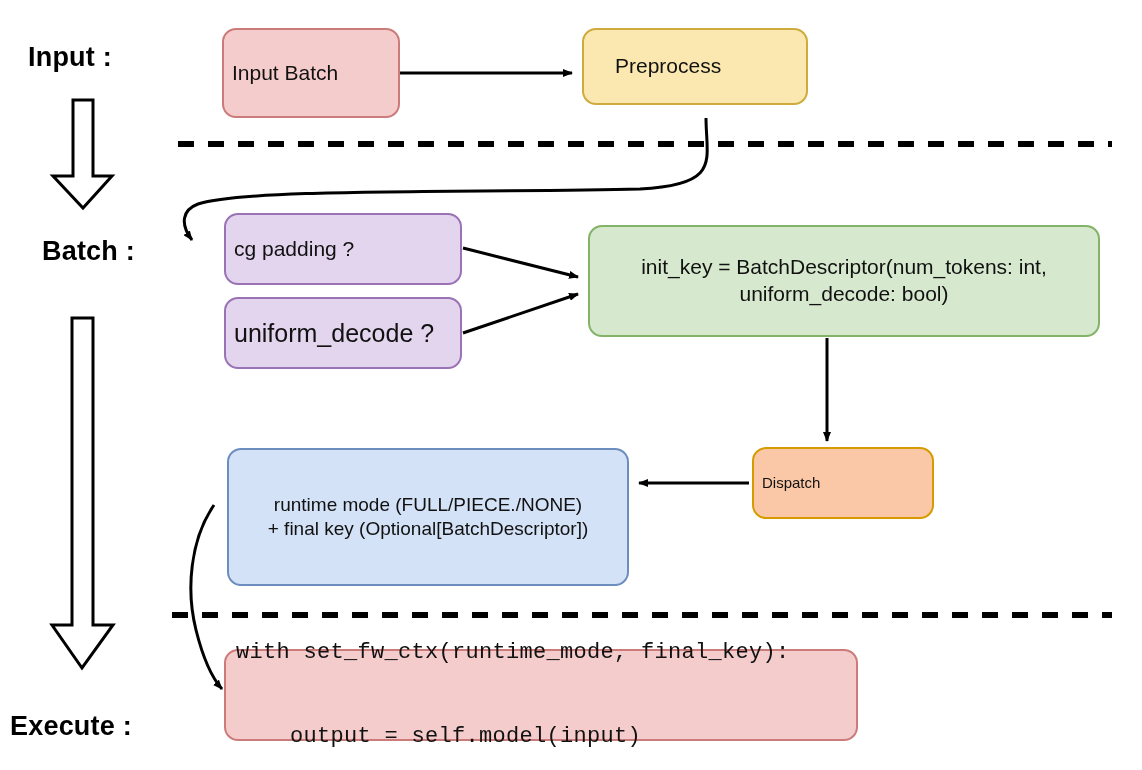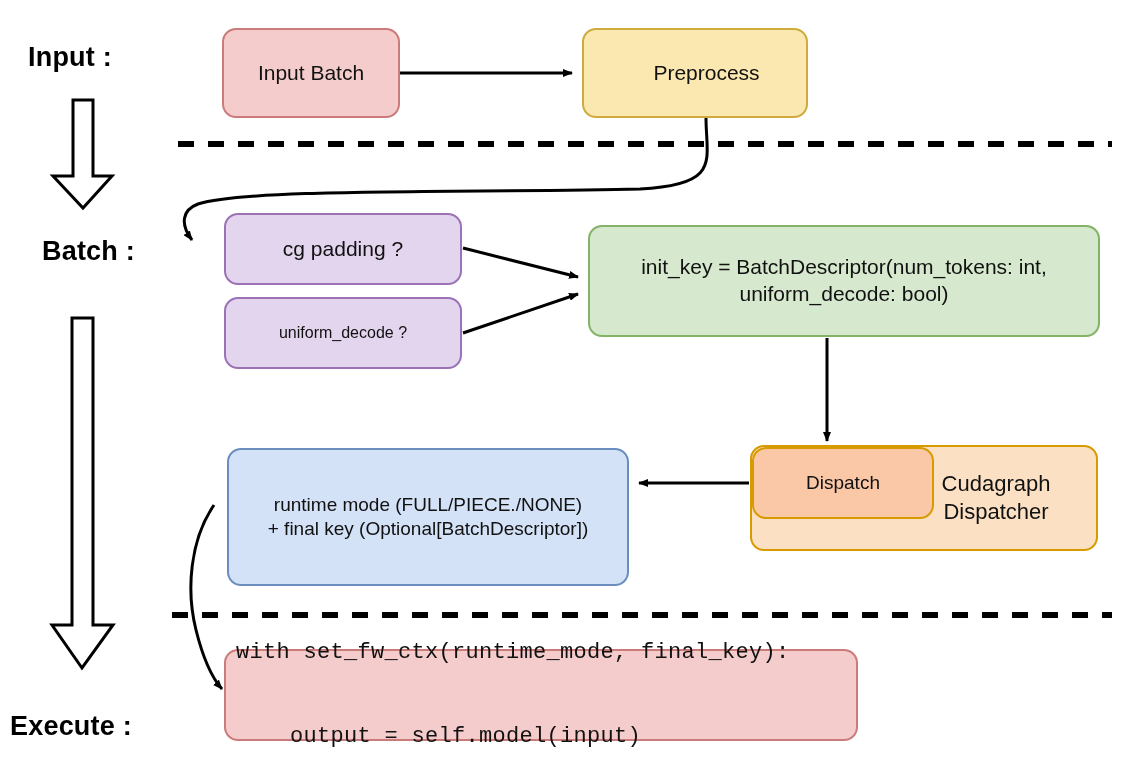--- a/index.html
+++ b/index.html
@@ -31,21 +31,21 @@
     font-size: 27px;
     color: #000000;
     white-space: nowrap;
     letter-spacing: 0.2px;
   }
   .node {
     position: absolute;
     box-sizing: border-box;
     display: flex;
     align-items: center;
-    justify-content: center;
+    justify-content: flex-start;
     text-align: center;
     border-style: solid;
     border-width: 2px;
     border-radius: 14px;
     font-family: "Liberation Sans", sans-serif;
     color: #111111;
     line-height: 1.28;
     padding: 4px 8px;
   }
   .node-text { display: block; }
@@ -99,47 +99,41 @@
   </svg>
 
   <div class="stage-label" style="left:28px; top:42px;">Input :</div>
   <div class="stage-label" style="left:42px; top:236px;">Batch :</div>
   <div class="stage-label" style="left:10px; top:711px;">Execute :</div>
 
   <div class="node node-pink" style="left:222px; top:28px; width:178px; height:90px; font-size:21px;">
     <span class="node-text">Input Batch</span>
   </div>
 
-  <div class="node node-yellow" style="left:582px; top:28px; width:226px; height:90px; font-size:21px;padding-left:31px;">
+  <div class="node node-yellow" style="left:582px; top:28px; width:226px; height:77px; font-size:21px;padding-left:31px;">
     <span class="node-text">Preprocess</span>
   </div>
 
   <div class="node node-purple" style="left:224px; top:213px; width:238px; height:72px; font-size:21px;">
     <span class="node-text">cg padding ?</span>
   </div>
 
-  <div class="node node-purple" style="left:224px; top:297px; width:238px; height:72px; font-size:16px;">
+  <div class="node node-purple" style="left:224px; top:297px; width:238px; height:72px; font-size:25px;">
     <span class="node-text">uniform_decode ?</span>
   </div>
 
   <div class="node node-green" style="left:588px; top:225px; width:512px; height:112px; font-size:21px;">
     <div style="width:100%;">
       <span class="node-text">init_key = BatchDescriptor(num_tokens: int,</span>
       <span class="node-text">uniform_decode: bool)</span>
     </div>
   </div>
 
-  <div class="node node-orange-outer" style="left:750px; top:445px; width:348px; height:106px; font-size:22px; justify-content:flex-end; padding-right:16px;">
-    <div style="width:168px; text-align:center;">
-      <span class="node-text">Cudagraph</span>
-      <span class="node-text">Dispatcher</span>
-    </div>
-  </div>
 
-  <div class="node node-orange-inner" style="left:752px; top:447px; width:182px; height:72px; font-size:19px;">
+  <div class="node node-orange-inner" style="left:752px; top:447px; width:182px; height:72px; font-size:15px;">
     <span class="node-text">Dispatch</span>
   </div>
 
   <div class="node node-blue" style="left:227px; top:448px; width:402px; height:138px; font-size:19px;">
     <div style="width:100%;">
       <span class="node-text">runtime mode (FULL/PIECE./NONE)</span>
       <span class="node-text">+ final key (Optional[BatchDescriptor])</span>
     </div>
   </div>
 

